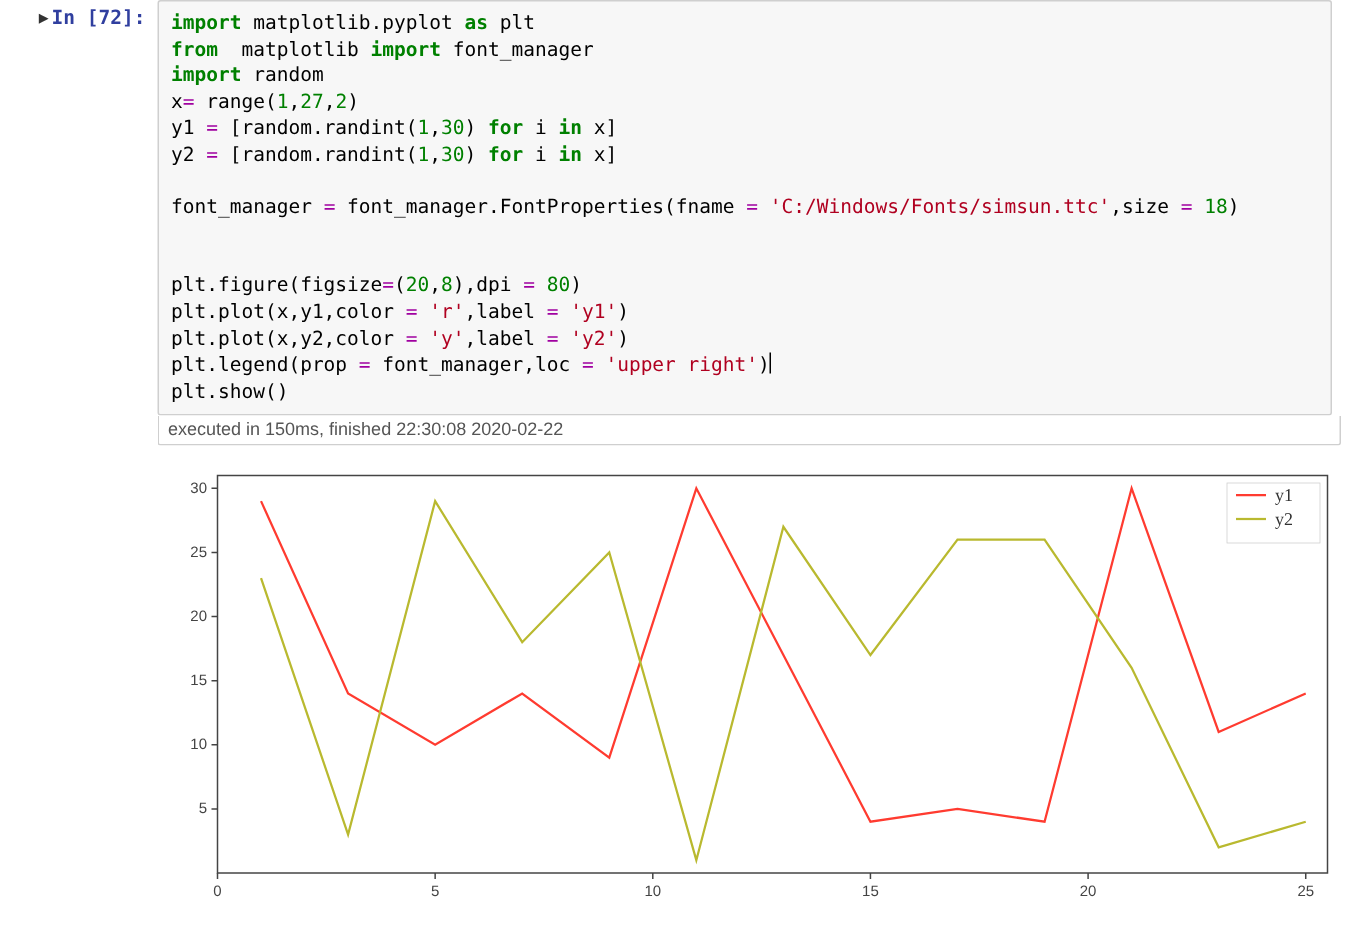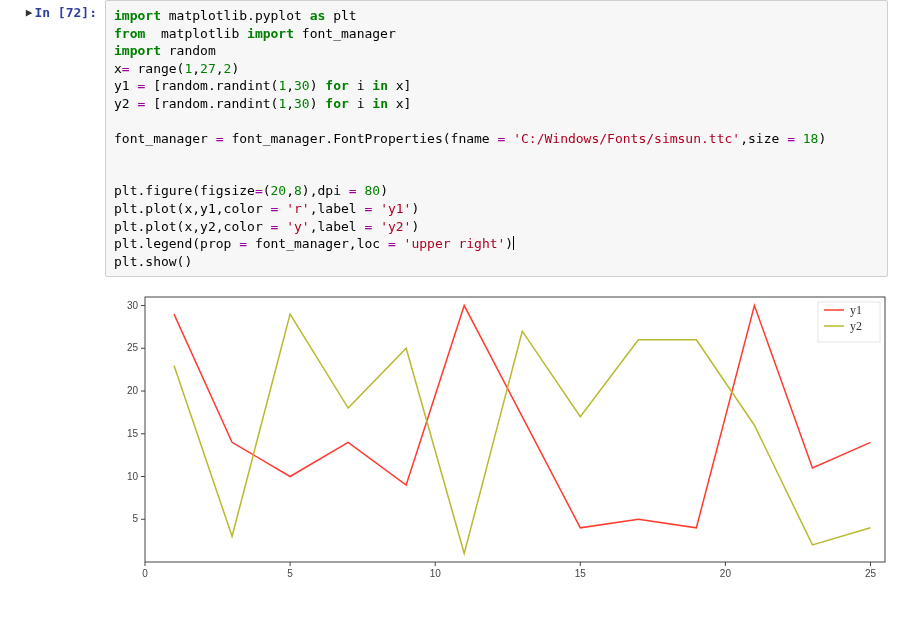--- a/index.html
+++ b/index.html
@@ -127,20 +127,21 @@
 
 <span class="nm">font_manager </span><span class="op">=</span><span class="nm"> font_manager.FontProperties(fname </span><span class="op">=</span><span class="nm"> </span><span class="str">'C:/Windows/Fonts/simsun.ttc'</span><span class="nm">,size </span><span class="op">=</span><span class="nm"> </span><span class="num">18</span><span class="nm">)</span>
 
 
 <span class="nm">plt.figure(figsize</span><span class="op">=</span><span class="nm">(</span><span class="num">20</span><span class="nm">,</span><span class="num">8</span><span class="nm">),dpi </span><span class="op">=</span><span class="nm"> </span><span class="num">80</span><span class="nm">)</span>
 <span class="nm">plt.plot(x,y1,color </span><span class="op">=</span><span class="nm"> </span><span class="str">'r'</span><span class="nm">,label </span><span class="op">=</span><span class="nm"> </span><span class="str">'y1'</span><span class="nm">)</span>
 <span class="nm">plt.plot(x,y2,color </span><span class="op">=</span><span class="nm"> </span><span class="str">'y'</span><span class="nm">,label </span><span class="op">=</span><span class="nm"> </span><span class="str">'y2'</span><span class="nm">)</span>
 <span class="nm">plt.legend(prop </span><span class="op">=</span><span class="nm"> font_manager,loc </span><span class="op">=</span><span class="nm"> </span><span class="str">'upper right'</span><span class="nm">)</span><span class="cursor"></span>
 <span class="nm">plt.show()</span></div>
     </div>
+    <div class="exec-info">executed in 150ms, finished 22:30:08 2020-02-22</div>
   </div>
 </div>
 
 <div class="output-cell">
   <div class="output-area">
     <svg class="chart" id="chart-svg" viewBox="0 0 790 300">
         <rect x="40" y="10" width="740" height="265" fill="none" stroke="#444" stroke-width="1"></rect>
         <line x1="36" y1="232.25806451612902" x2="40" y2="232.25806451612902" class="axis-line"></line>
         <text x="33" y="235.25806451612902" text-anchor="end" class="axis-text">5</text>
         <line x1="36" y1="189.51612903225805" x2="40" y2="189.51612903225805" class="axis-line"></line>

